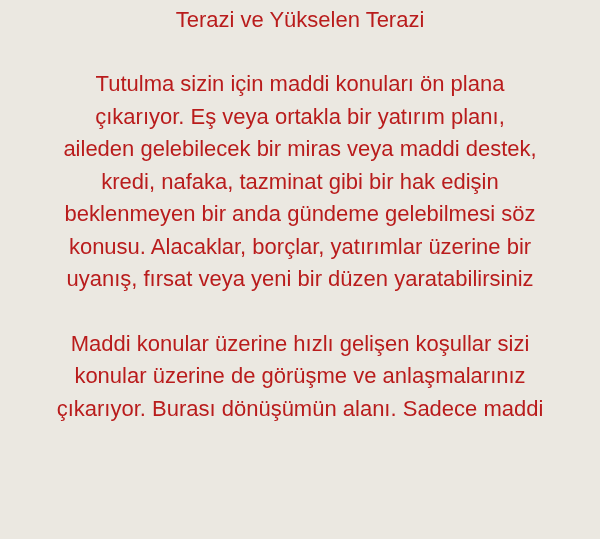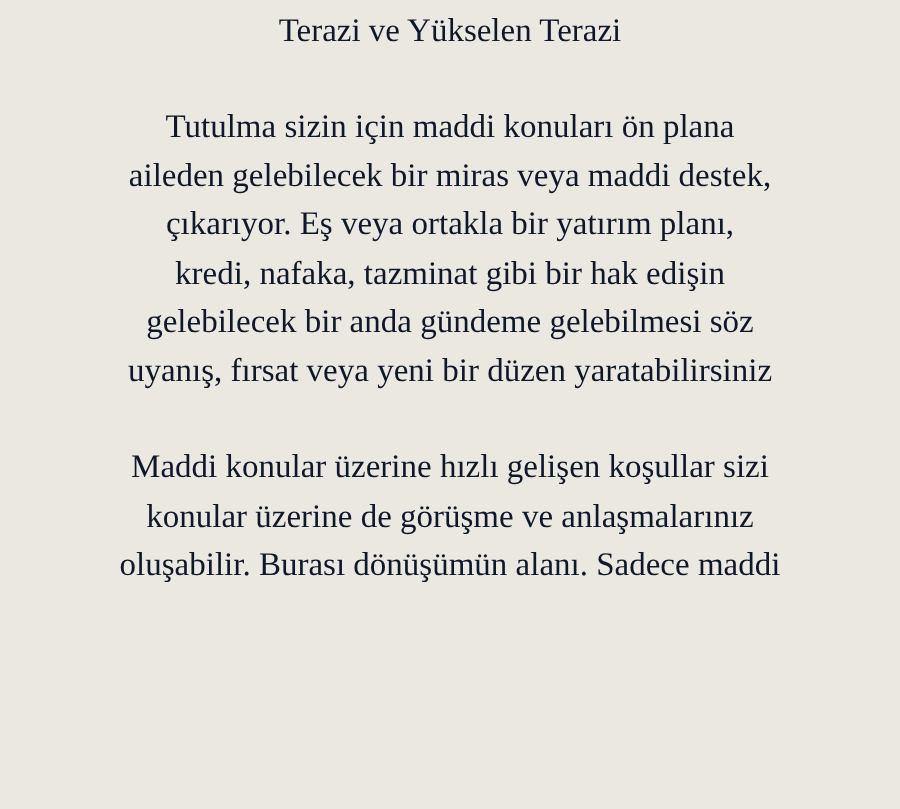--- a/index.html
+++ b/index.html
@@ -4,22 +4,22 @@
 <style>
   html, body {
     margin: 0;
     padding: 0;
   }
   .canvas {
     width: 600px;
     height: 539px;
     background: #ebe8e1;
     overflow: hidden;
-    font-family: Liberation Serif, serif;
-    color: #0f172a;
+    font-family: Liberation Sans, sans-serif;
+    color: #b91c1c;
     text-align: center;
     box-sizing: border-box;
     padding-top: 4px;
   }
   .title {
     font-size: 22px;
     font-weight: 400;
     line-height: 32px;
     margin: 0;
     white-space: nowrap;
@@ -41,26 +41,27 @@
 </style>
 </head>
 <body>
 
 <div class="canvas">
 
   <h1 class="title">Terazi ve Yükselen Terazi</h1>
 
   <div class="paragraph paragraph-1">
     <div class="line">Tutulma sizin için maddi konuları ön plana</div>
+    <div class="line">çıkarıyor. Eş veya ortakla bir yatırım planı,</div>
     <div class="line">aileden gelebilecek bir miras veya maddi destek,</div>
-    <div class="line">çıkarıyor. Eş veya ortakla bir yatırım planı,</div>
     <div class="line">kredi, nafaka, tazminat gibi bir hak edişin</div>
-    <div class="line">gelebilecek bir anda gündeme gelebilmesi söz</div>
+    <div class="line">beklenmeyen bir anda gündeme gelebilmesi söz</div>
+    <div class="line">konusu. Alacaklar, borçlar, yatırımlar üzerine bir</div>
     <div class="line">uyanış, fırsat veya yeni bir düzen yaratabilirsiniz</div>
   </div>
 
   <div class="paragraph paragraph-2">
     <div class="line">Maddi konular üzerine hızlı gelişen koşullar sizi</div>
     <div class="line">konular üzerine de görüşme ve anlaşmalarınız</div>
-    <div class="line">oluşabilir. Burası dönüşümün alanı. Sadece maddi</div>
+    <div class="line">çıkarıyor. Burası dönüşümün alanı. Sadece maddi</div>
   </div>
 
 </div>
 
 </body></html>

